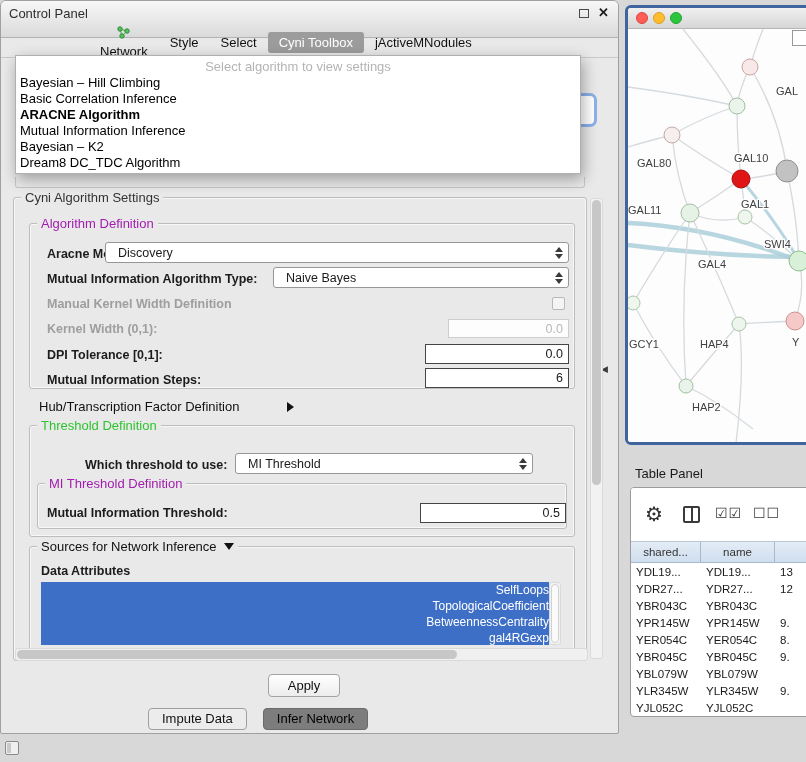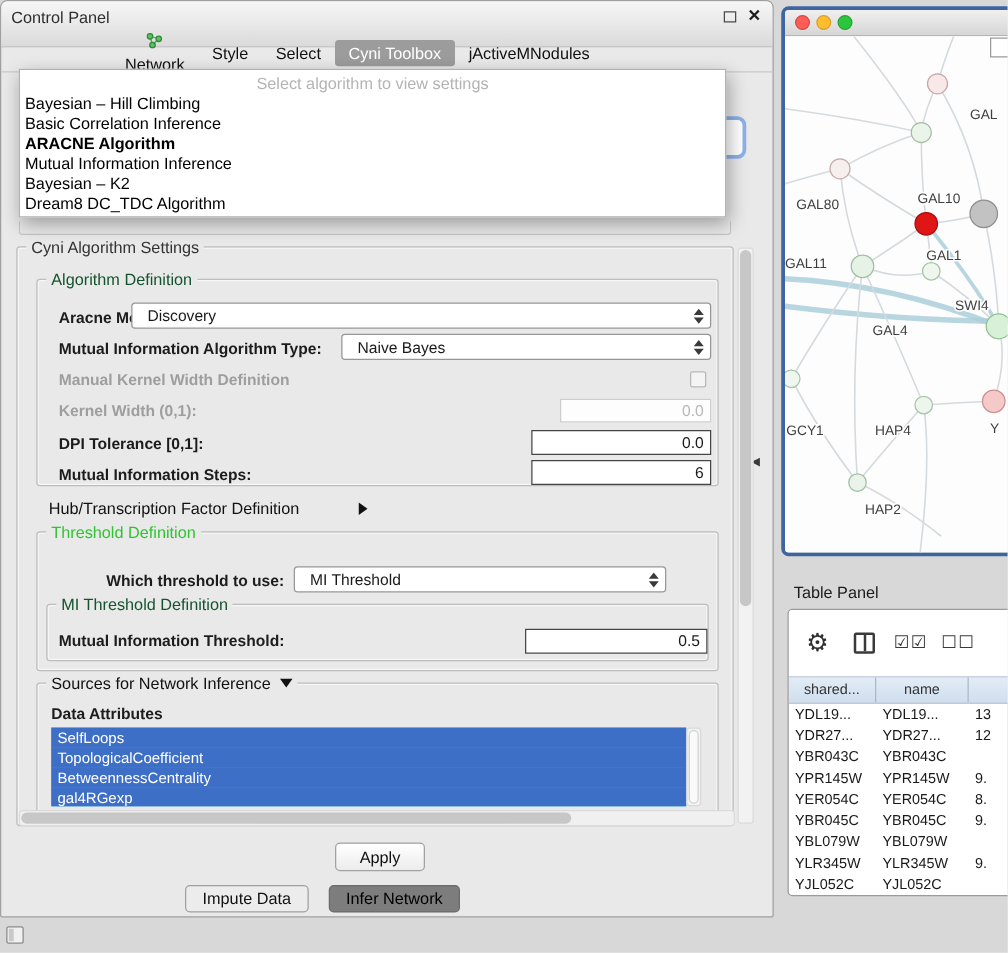--- a/index.html
+++ b/index.html
@@ -43,21 +43,21 @@
     z-index: 40; padding: 2px 0; }
   .popup-placeholder { text-align: center; color: #b4b4b4; font-size: 13px; height: 17px; line-height: 17px; }
   .popup-item { padding-left: 4px; font-size: 13px; height: 16px; line-height: 16px; color: #000; }
   .popup-item.selected { font-weight: bold; }
 
   
   .groupbox { position: absolute; border: 1px solid #bdbdbd; border-radius: 3px;
     box-shadow: inset 0 0 0 1px rgba(255,255,255,.65); }
   .group-label { position: absolute; background: #e9e9e9; padding: 0 4px; font-size: 13px;
     white-space: nowrap; z-index: 2; }
-  .lbl-blue { color: #14532d; }
+  .lbl-blue { color: #a21caf; }
   .lbl-green { color: #2fc42f; }
 
   .fieldlabel { position: absolute; font-size: 12.5px; font-weight: bold; color: #1c1c1c; white-space: nowrap; }
   .fieldlabel.disabled { color: #9e9e9e; }
   .sectionlabel { position: absolute; font-size: 13px; color: #111; white-space: nowrap;
     display: flex; align-items: center; gap: 7px; }
 
   .combo { position: absolute; height: 21px; background: #fff; border: 1px solid #979797; border-radius: 3px; font-size: 12.5px; }
   .combo-val { position: absolute; left: 12px; top: 3px; white-space: nowrap; }
   .combo-stepper { position: absolute; right: 5px; top: 4px; display: flex; flex-direction: column; gap: 2px; align-items: center; }
@@ -66,21 +66,21 @@
 
   .tfield { position: absolute; background: #fff; border: 1.5px solid #454545;
     font-size: 12.5px; display: flex; align-items: center; justify-content: flex-end; padding: 0 5px; }
   .tfield.disabled { border: 1px solid #cdcdcd; color: #b8b8b8; background: #fdfdfd; }
 
   .checkbox { position: absolute; width: 13px; height: 13px; border: 1px solid #b8b8b8; border-radius: 2px; background: #f4f4f4; }
 
   .tri-right { display: inline-block; width: 0; height: 0; border-top: 5px solid transparent; border-bottom: 5px solid transparent; border-left: 7px solid #111; }
   .tri-down { display: inline-block; width: 0; height: 0; border-left: 5px solid transparent; border-right: 5px solid transparent; border-top: 7px solid #111; }
 
-  .attr-list { position: absolute; background: #0ea5e9; overflow: hidden; }
+  .attr-list { position: absolute; background: #a21caf; overflow: hidden; text-align: right; }
   .attr-row { height: 16px; line-height: 16px; padding-left: 5px; font-size: 12px; color: #fff; background: #3e6fc6; white-space: nowrap; }
 
   .sb { position: absolute; background: #f2f2f2; border: 1px solid #dadada; border-radius: 3px; z-index: 3; }
   .sb-thumb { position: absolute; background: #c7c7c7; border-radius: 5px; }
   .sb-thumb.light { background: #fafafa; border: 1px solid #d2d2d2; }
 
   #apply-btn { position: absolute; left: 267px; top: 673px; width: 72px; height: 23px;
     background: linear-gradient(#ffffff, #ececec); border: 1px solid #a3a3a3; border-radius: 4px;
     font-size: 13px; text-align: center; line-height: 21px; color: #111; }
 

